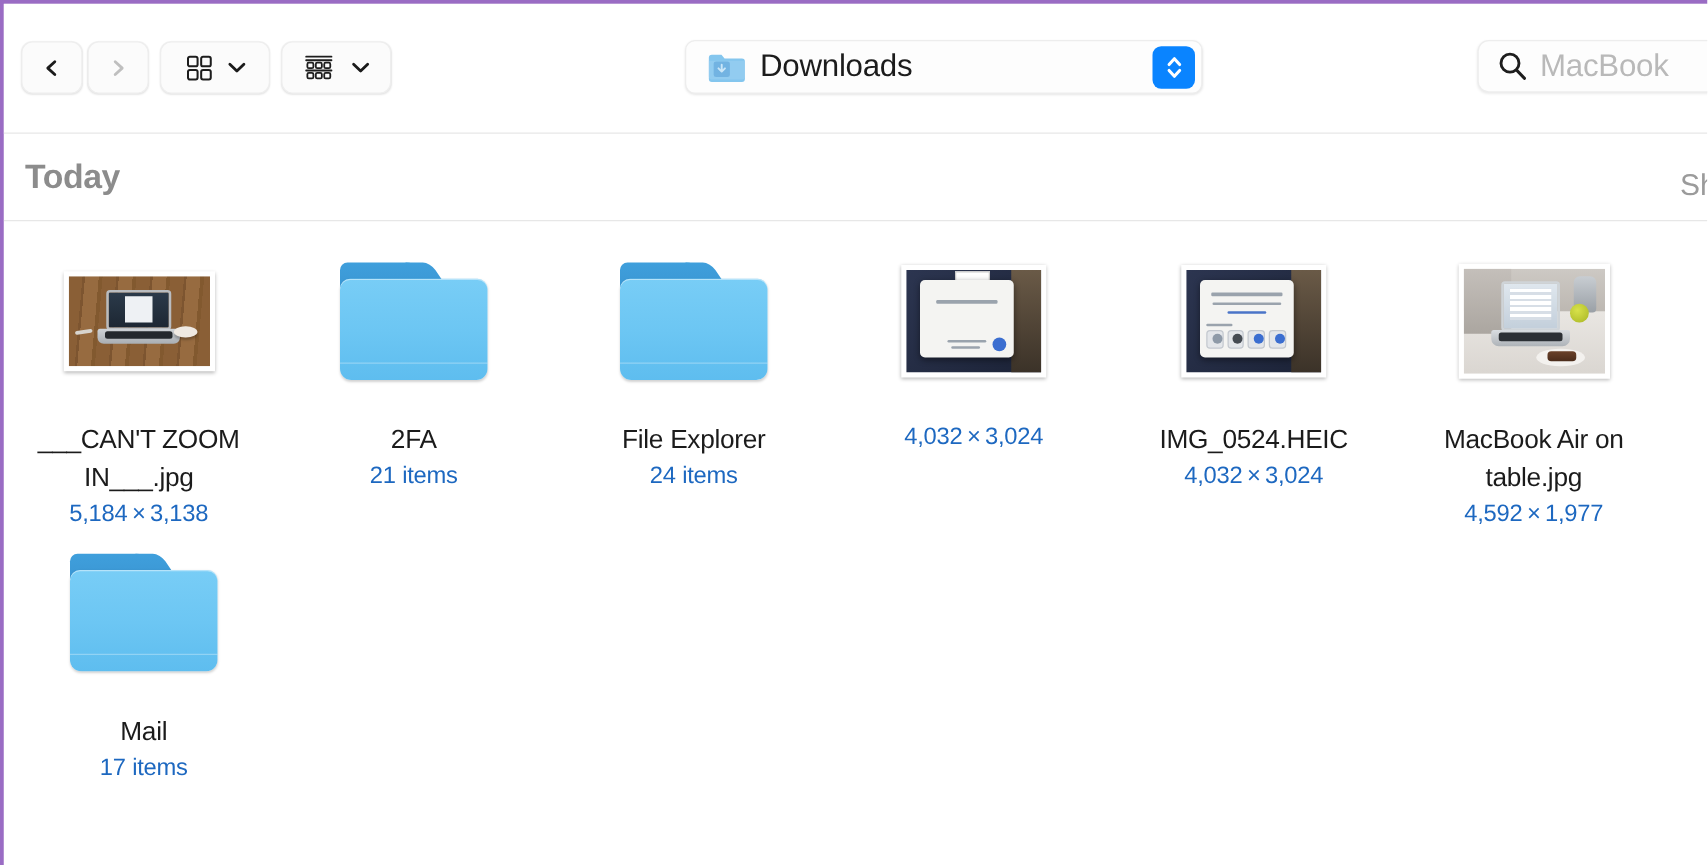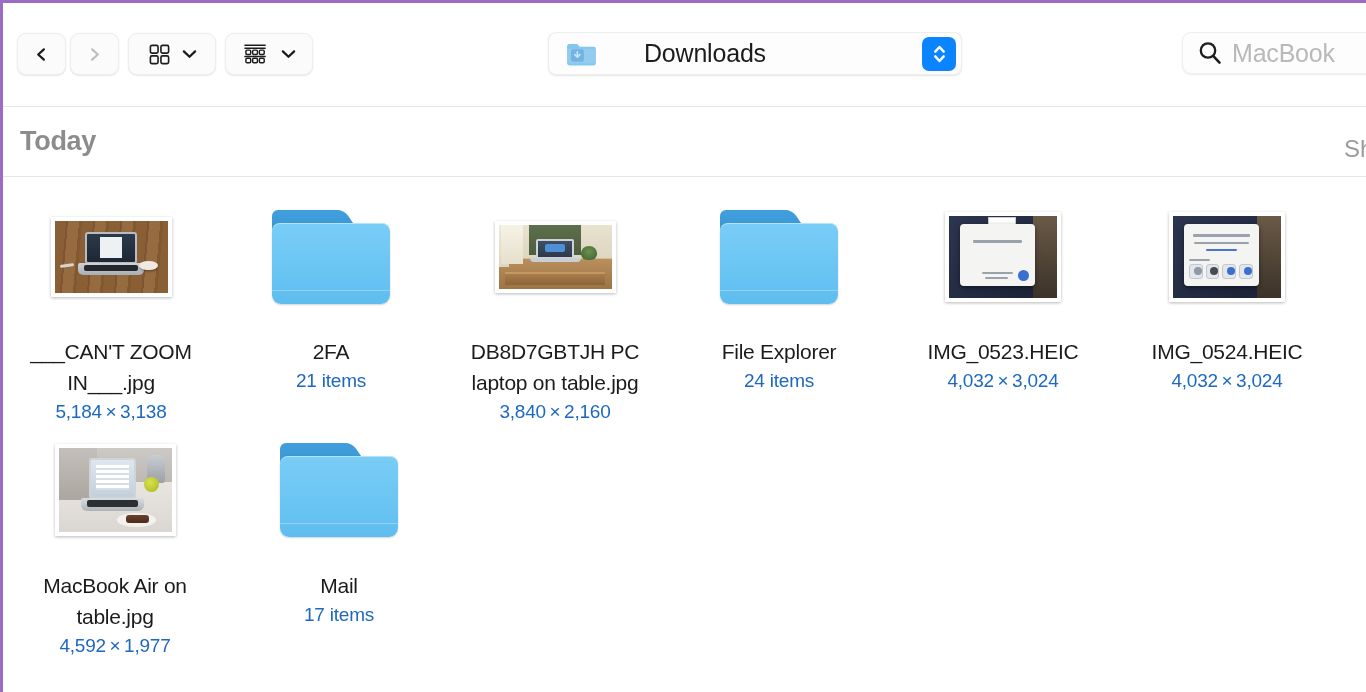--- a/index.html
+++ b/index.html
@@ -60,21 +60,20 @@
   
   .pathbox {
     position:absolute; left:545px; top:29px;
     width:414px; height:43px;
     background:#fdfdfd;
     border:1px solid #ededed;
     border-radius:8px;
     box-shadow:0 1px 2px rgba(0,0,0,0.10);
     display:flex; align-items:center;
     padding-left:17px;
-    gap:36px;
   }
   .dlfolder { width:31px; height:25px; flex:none; margin-right:11px; }
   .path-label {
     font-size:25px; color:#1c1c1c; letter-spacing:-0.2px;
     white-space:nowrap;
   }
   .stepper {
     position:absolute; right:5px; top:4px;
     width:34px; height:34px;
     background:#0a84ff;
@@ -433,39 +432,20 @@
           <div class="folder">
             <div class="tab"></div>
             <div class="body"></div>
           </div>
         </div>
         <div class="cname">2FA</div>
         <div class="cmeta">21 items</div>
       </div>
       <div class="cell">
         <div class="thumbwrap">
-          <div class="photo">
-            <div class="img" style="width:113px;height:64px">
-              <div class="scene scene-desk">
-                <div class="curtain"></div>
-                <div class="window-l"></div>
-                <div class="greenwall"></div>
-                <div class="pc-screen"></div>
-                <div class="pc-base"></div>
-                <div class="plant"></div>
-                <div class="drawer"></div>
-              </div>
-            </div>
-          </div>
-        </div>
-        <div class="cname">DB8D7GBTJH PC laptop on table.jpg</div>
-        <div class="cmeta">3,840 × 2,160</div>
-      </div>
-      <div class="cell">
-        <div class="thumbwrap">
           <div class="folder">
             <div class="tab"></div>
             <div class="body"></div>
           </div>
         </div>
         <div class="cname">File Explorer</div>
         <div class="cmeta">24 items</div>
       </div>
       <div class="cell">
         <div class="thumbwrap">
@@ -477,21 +457,20 @@
                 <div class="sheet">
                   <div class="ln" style="left:18%;top:26%;width:64%"></div>
                   <div class="ln" style="left:30%;top:78%;width:40%;height:2px"></div>
                   <div class="ln" style="left:34%;top:85%;width:30%;height:2px"></div>
                   <div class="dot" style="right:8%;top:74%;width:11px;height:11px"></div>
                 </div>
               </div>
             </div>
           </div>
         </div>
-        <div class="cname">IMG_0523.HEIC</div>
         <div class="cmeta">4,032 × 3,024</div>
       </div>
       <div class="cell">
         <div class="thumbwrap">
           <div class="photo">
             <div class="img" style="width:108px;height:82px">
               <div class="scene scene-ipad">
                 <div class="bgtex"></div>
                 <div class="sheet">
                   <div class="ln" style="left:12%;top:16%;width:76%"></div>

